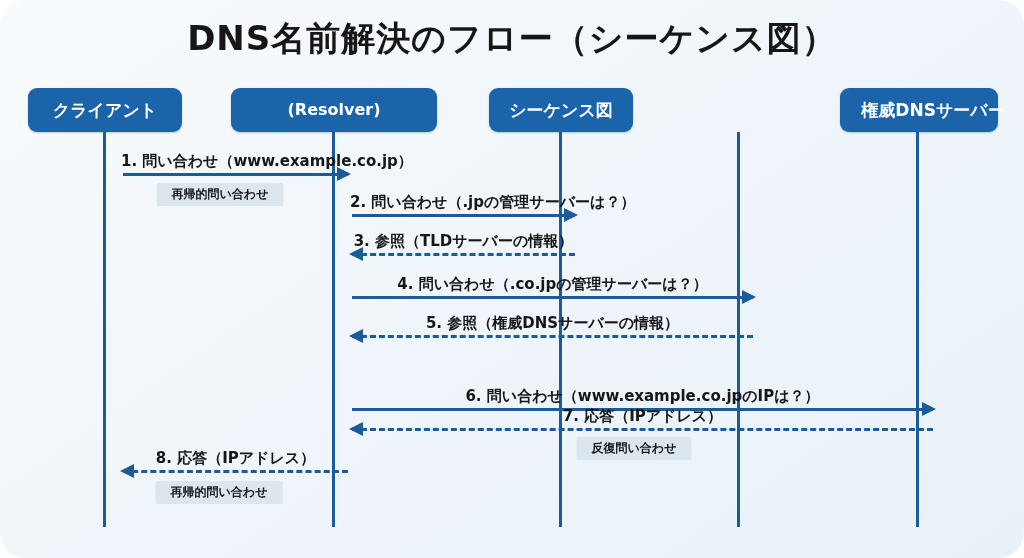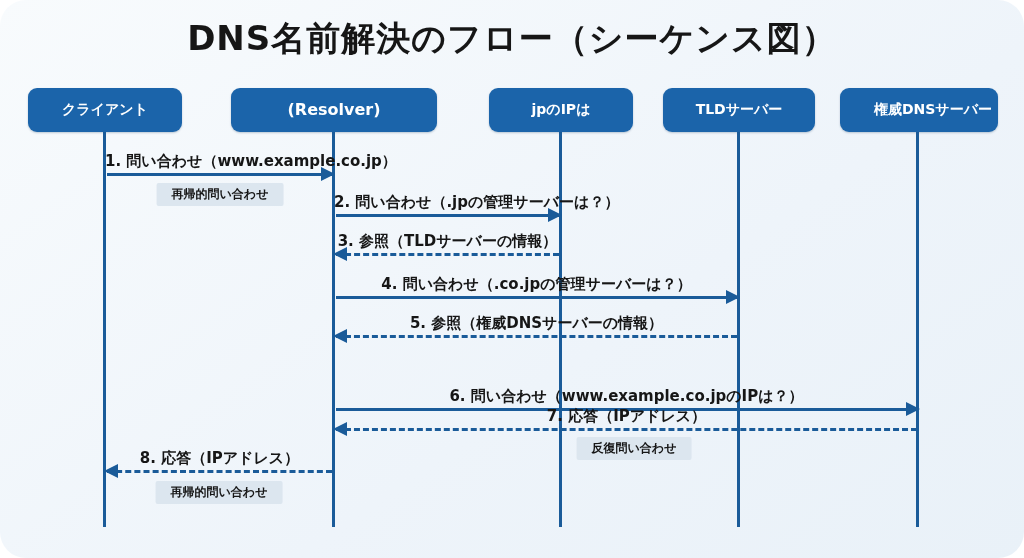--- a/index.html
+++ b/index.html
@@ -21,32 +21,32 @@
     position:absolute;top:16px;left:0;width:100%;text-align:center;
     font-size:34px;font-weight:800;color:var(--ink);letter-spacing:1px;
   }
   
   .actor{
     position:absolute;top:88px;height:44px;background:var(--box);
     border-radius:9px;color:#fff;font-weight:700;
     display:flex;flex-direction:column;align-items:center;justify-content:center;
     line-height:1.1;box-shadow:0 1px 2px rgba(20,60,100,.25);
   }
-  .actor .main{font-size:14px;white-space:nowrap;}
+  .actor .main{font-size:17px;white-space:nowrap;}
   .actor .sub{font-size:16px;font-weight:600;}
   .a1{left:28px;width:154px;}
   .a2{left:231px;width:206px;}
   .a3{left:489px;width:144px;}
   .a4{left:663px;width:152px;}
   .a5{left:840px;width:158px;padding-left:28px;}
   
   .lifeline{position:absolute;top:132px;height:395px;width:3px;background:var(--arrow);}
   .l1{left:103px;} .l2{left:332px;} .l3{left:559px;} .l4{left:737px;} .l5{left:916px;}
   
-  .msg{position:absolute;height:3px;}
+  .msg{position:absolute;height:3px;margin-left:16px;}
   .msg .line{position:absolute;left:2px;right:2px;top:0;border-top:3px solid var(--arrow);}
   .msg.dashed .line{border-top-style:dashed;}
   .msg .head{
     position:absolute;top:-6px;width:0;height:0;
     border-top:7px solid transparent;border-bottom:7px solid transparent;
   }
   .msg.right .head{right:-1px;border-left:14px solid var(--arrow);}
   .msg.left  .head{left:-1px;border-right:14px solid var(--arrow);}
   .msg .label{
     position:absolute;bottom:5px;left:0;width:100%;text-align:center;
@@ -78,24 +78,21 @@
 
   <div class="title">DNS名前解決のフロー（シーケンス図）</div>
 
   <div class="actor a1">
     <span class="main">クライアント</span>
   </div>
   <div class="actor a2">
     <span class="sub">(Resolver)</span>
   </div>
   <div class="actor a3">
-    <span class="main">jpのIPは</span>
-  </div>
-  <div class="actor a4">
-    <span class="main">TLDサーバー</span>
+    <span class="main">シーケンス図</span>
   </div>
   <div class="actor a5">
     <span class="main">権威DNSサーバー</span>
   </div>
 
   <div class="lifeline l1"></div>
   <div class="lifeline l2"></div>
   <div class="lifeline l3"></div>
   <div class="lifeline l4"></div>
   <div class="lifeline l5"></div>

